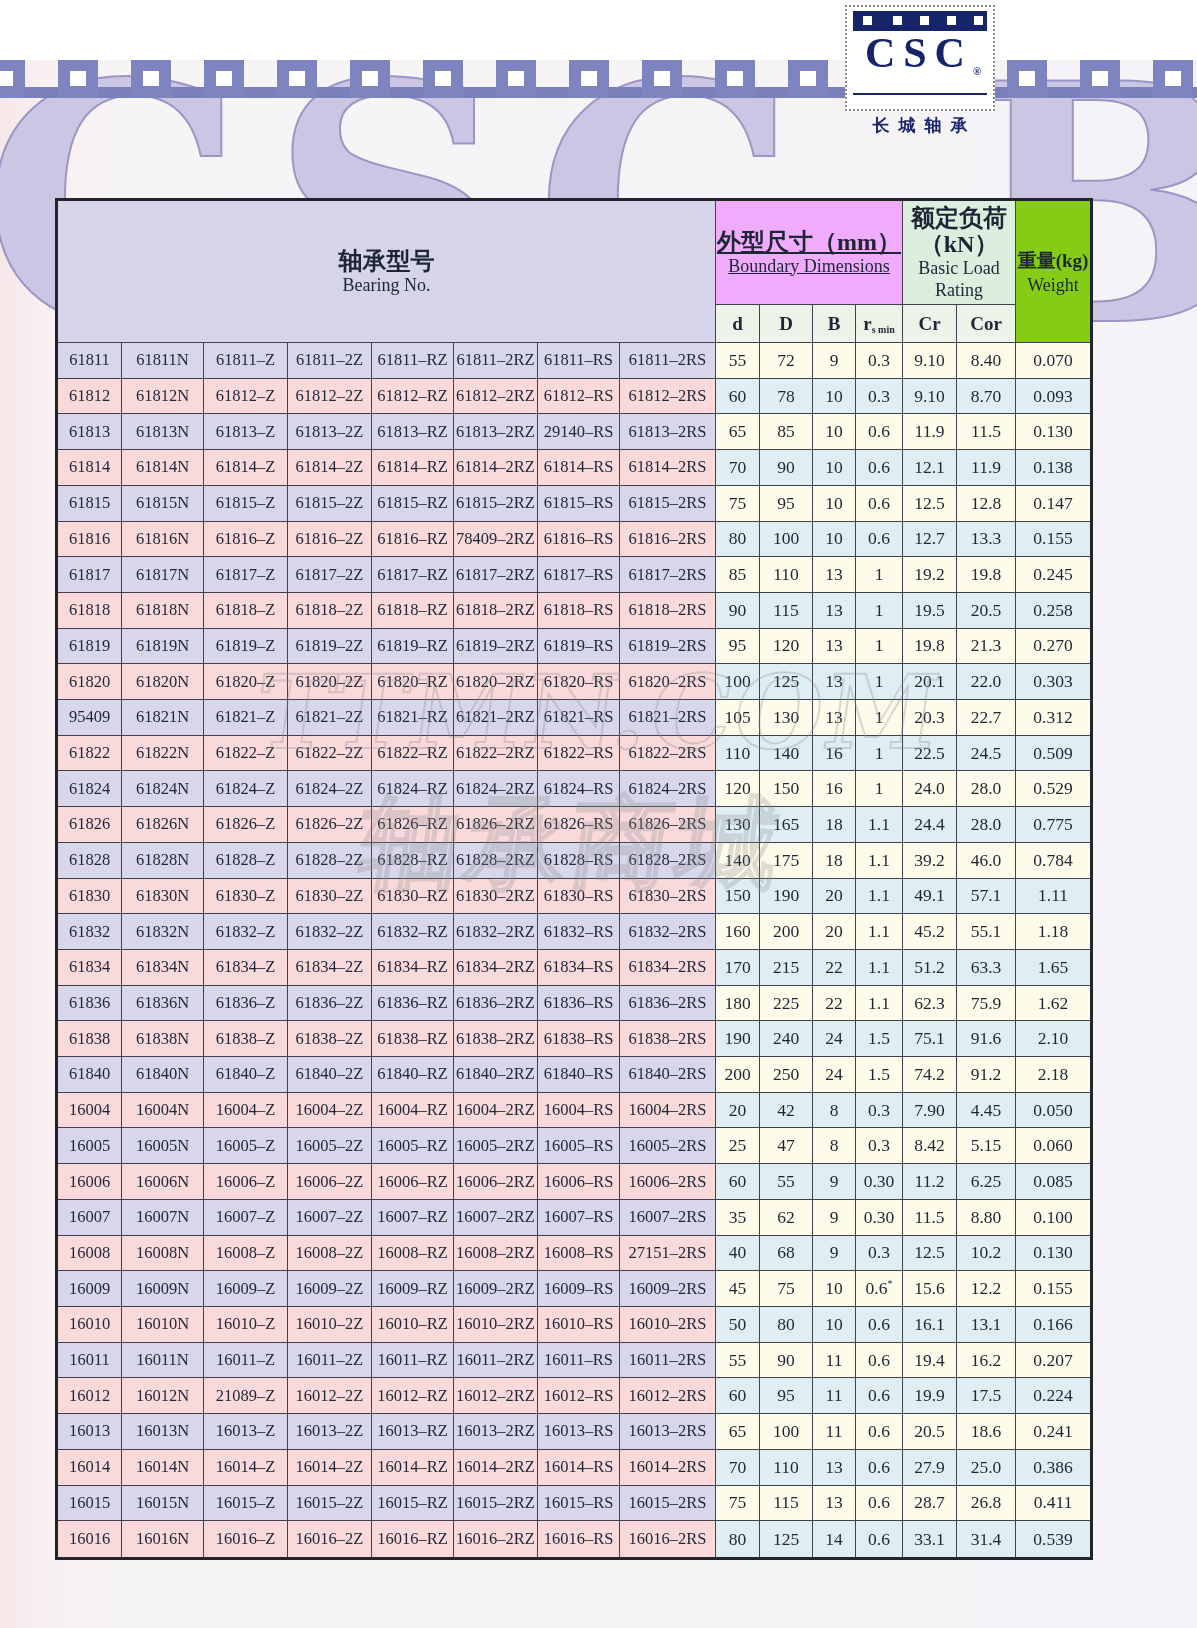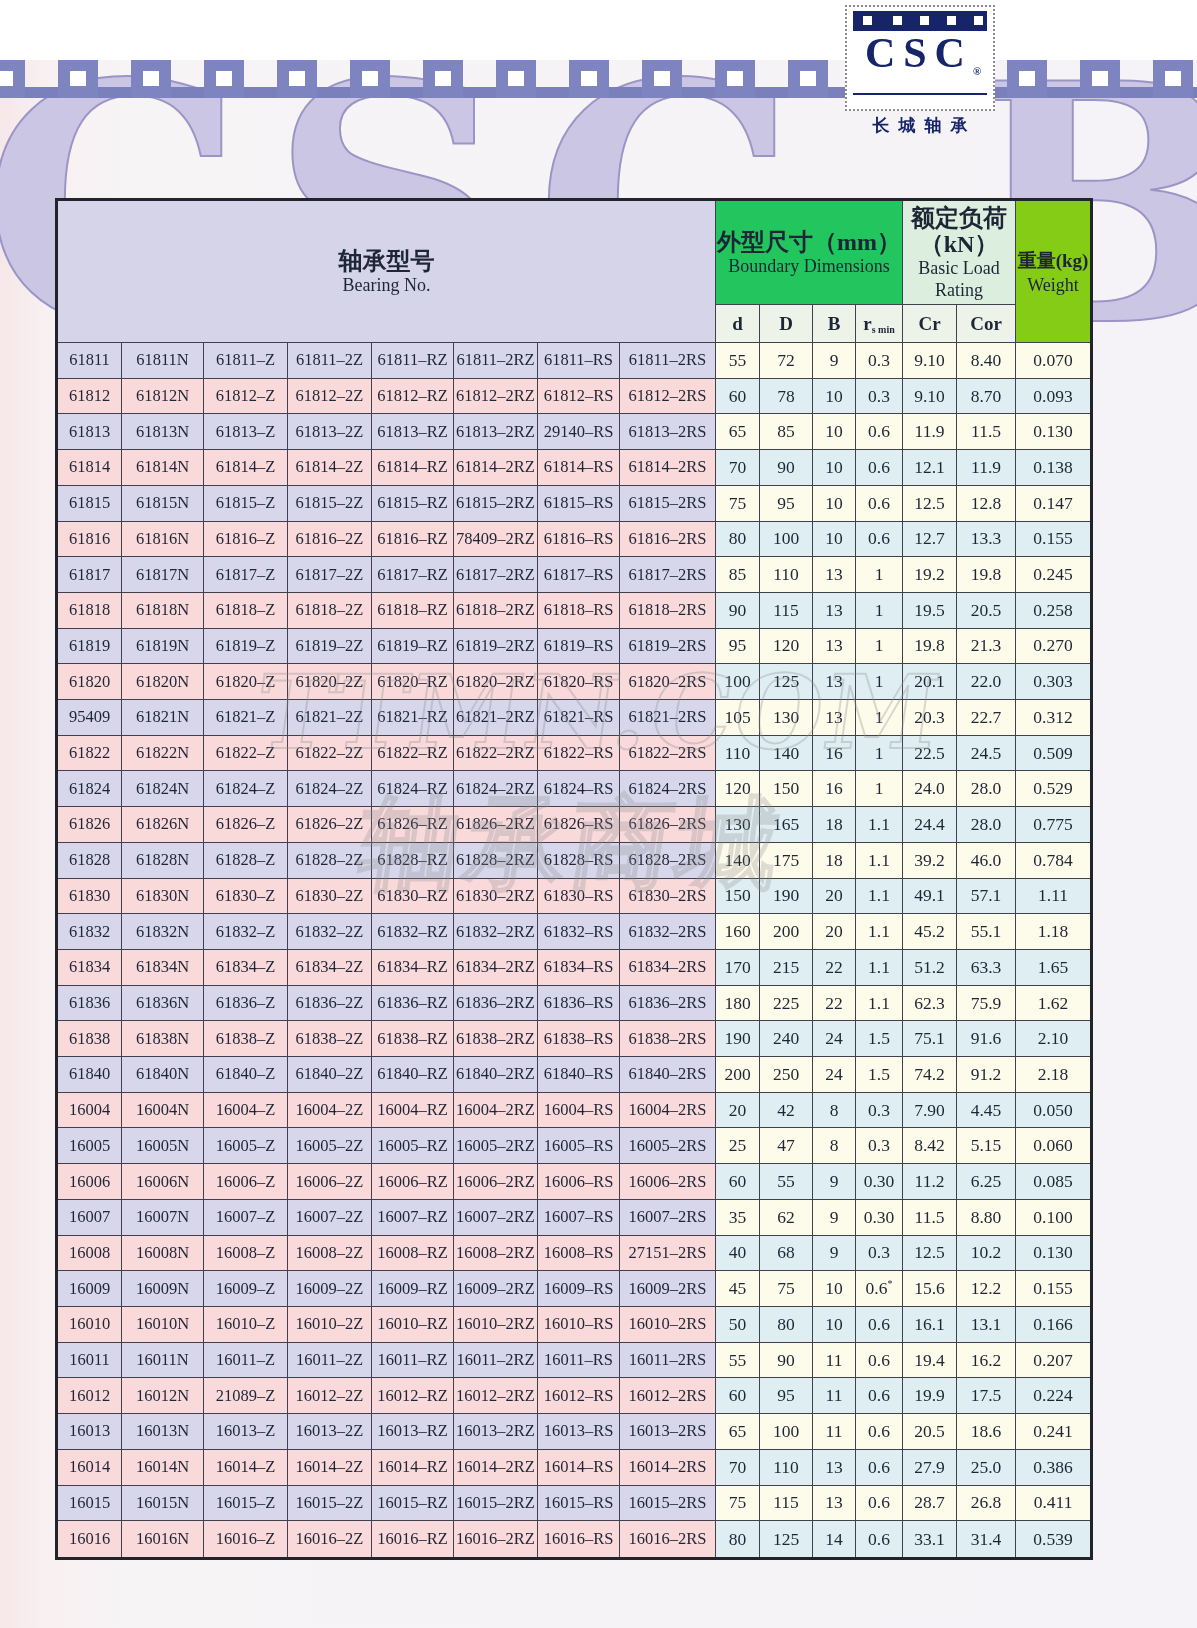--- a/index.html
+++ b/index.html
@@ -44,21 +44,21 @@
   table.cat{
     position:absolute;left:55px;top:198px;width:1036px;height:1362px;z-index:5;
     border-collapse:collapse;table-layout:fixed;background:#ffffff;
     border:3px solid #23232b;
   }
   table.cat th, table.cat td{
     border:1px solid #41414d;text-align:center;vertical-align:middle;
     padding:0;overflow:hidden;
   }
   th.h-bearing{background:#d5d4e9;}
-  th.h-boundary{background:#22c55e;}
+  th.h-boundary{background:#f0abfc;text-decoration:underline;}
   th.h-load{background:#dceede;}
   th.h-weight{background:#84cc16;}
   th.h-sub{background:#eef3ea;height:37px;font-weight:bold;font-size:19px;}
   .zh{font-weight:bold;font-size:24px;line-height:26px;}
   .en{font-weight:normal;font-size:18px;line-height:22px;}
   th .sub-s{font-size:10px;vertical-align:-3px;}
   tr.hrow1{height:105px;}
   td.bc{font-size:16.5px;}
   td.nc{font-size:17.5px;}
   td sup{font-size:10px;}

